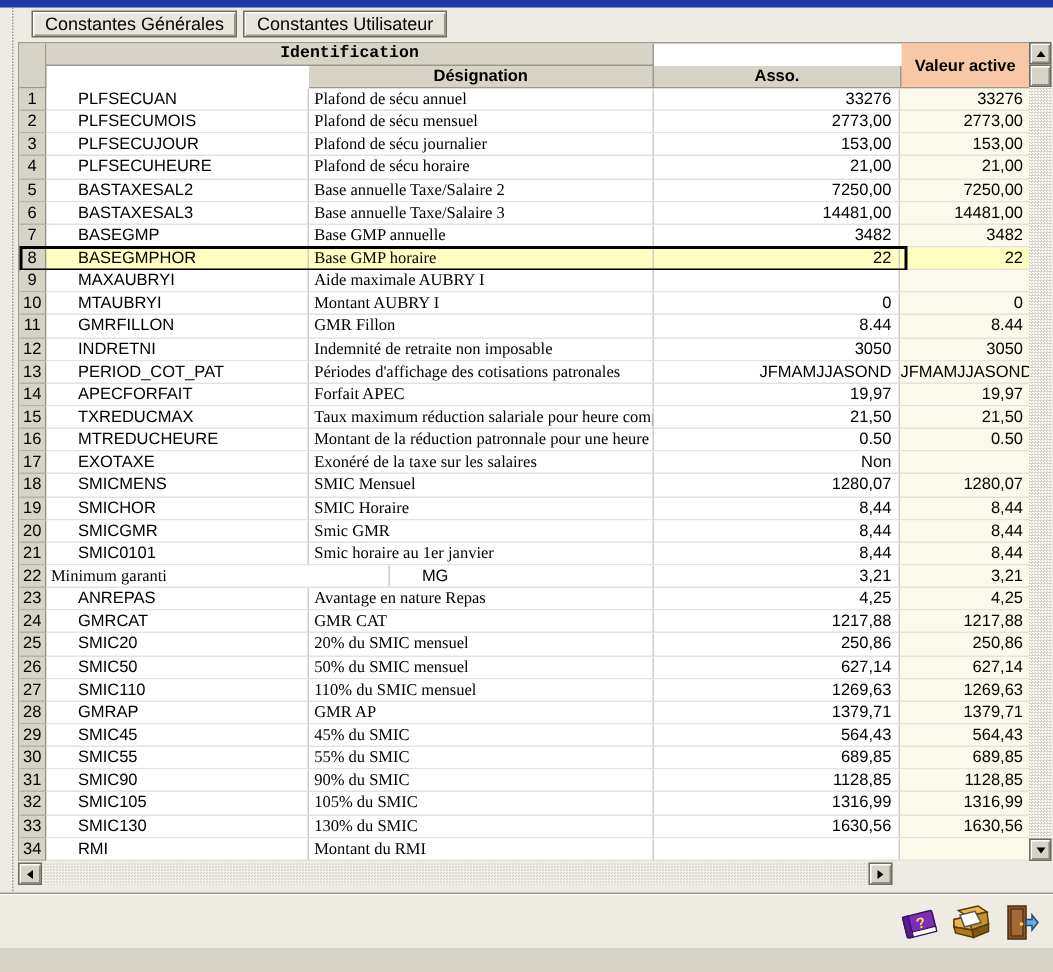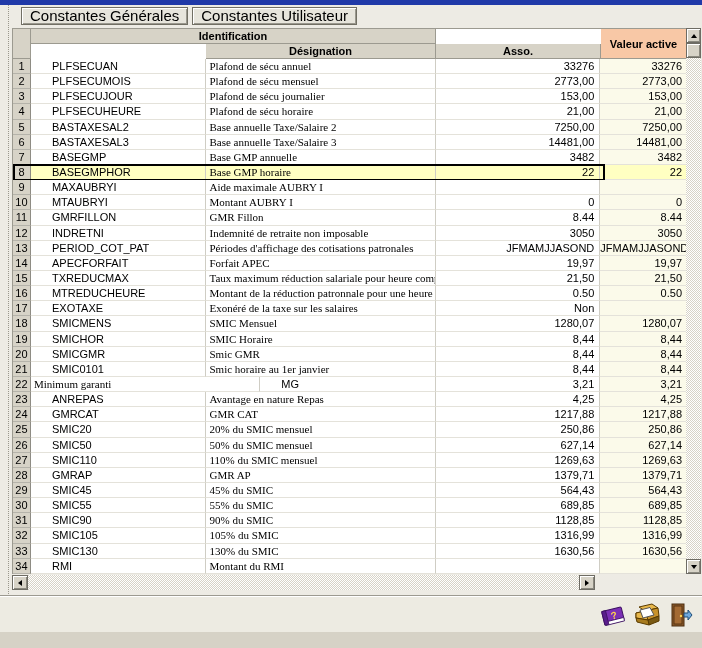--- a/index.html
+++ b/index.html
@@ -16,36 +16,36 @@
   .title-strip { position:absolute; left:0; top:0; width:702px; height:5px; background:var(--navy,#2039A8); }
   
   .dotted-line { position:absolute; left:8px; top:5px; height:591px; width:0; border-left:1px dotted #9a978c; }
 
   
   .tabs { position:absolute; left:21px; top:7px; display:flex; gap:4px; }
   .tabbtn {
     height:18px; padding:0 8px; background:#E7E5DC;
     border:1px solid #716F64;
     box-shadow:inset 1px 1px 0 #fff, inset -1px -1px 0 #9a988e;
-    font-size:15px; line-height:16px; white-space:nowrap; cursor:default;
+    font-size:12px; line-height:16px; white-space:nowrap; cursor:default;
   }
 
   
   .grid {
     position:absolute; left:12px; top:28px; width:674px;
     background:#fff; border-left:1px solid #9C9A90; border-top:1px solid #9C9A90;
   }
   .ghead { display:grid; grid-template-columns:18px 175px 230px 165px 86px; grid-template-rows:15px 15px; }
   .hcell {
     background:#D7D3C7; border-right:1px solid #9C9A90; border-bottom:1px solid #9C9A90;
     font-weight:bold; display:flex; align-items:center; justify-content:center;
     overflow:hidden; white-space:nowrap;
   }
   .h-corner { grid-column:1; grid-row:1 / span 2; }
-  .h-ident  { grid-column:2 / span 2; grid-row:1; }
+  .h-ident  { grid-column:2 / span 2; grid-row:1;font-family:Liberation Mono, monospace; }
   .h-valo   { grid-column:4; grid-row:1;margin-top:22px; }
   .h-active { grid-column:5; grid-row:1 / span 2; background:var(--salmon,#F8C8A6); }
   .h-alias  { grid-column:2; grid-row:2;margin-top:28px; }
   .h-desig  { grid-column:3; grid-row:2;text-align:right; }
   .h-asso   { grid-column:4; grid-row:2; }
 
   .gbody { position:relative; }
   .row { display:flex; height:15.15px; position:relative; }
   .cell {
     border-right:1px solid #CFCDC4; border-bottom:1px solid #E4E2DA;

